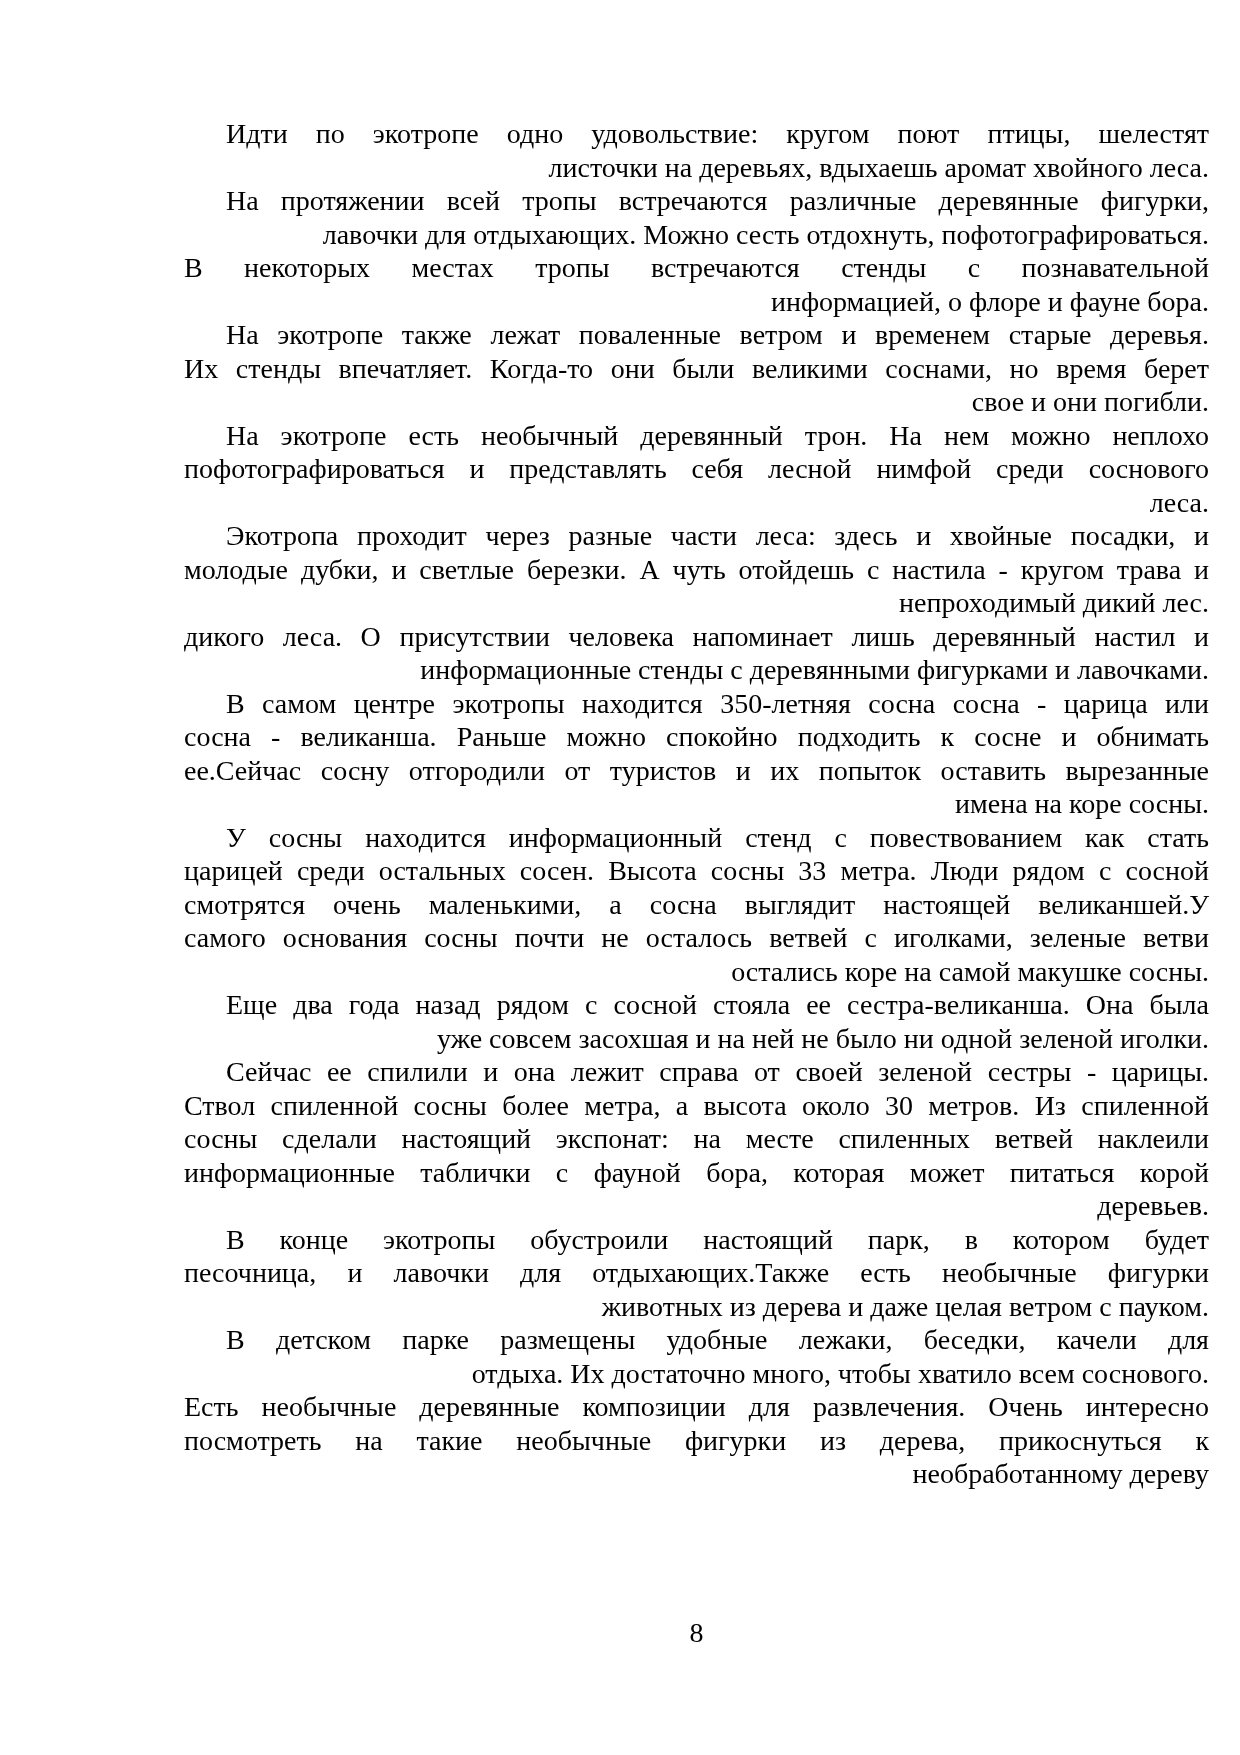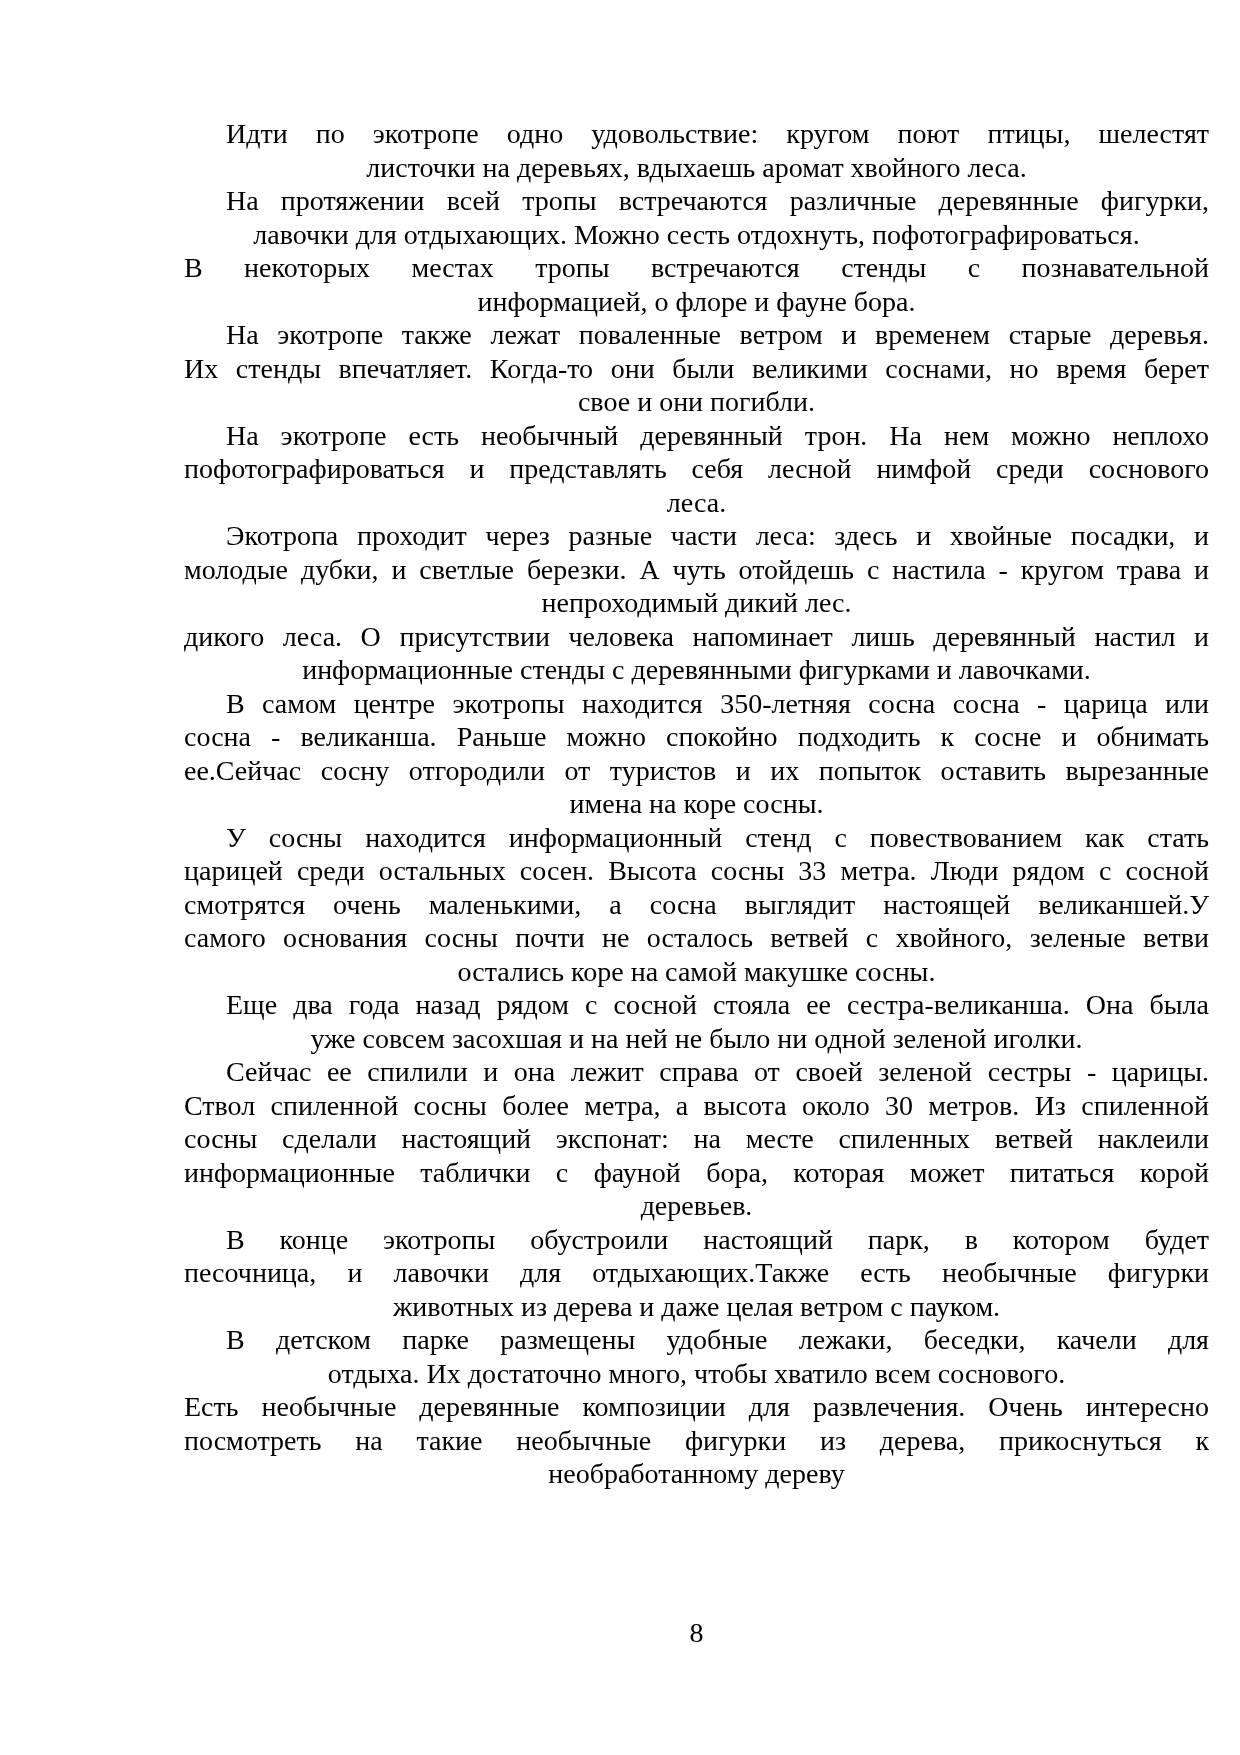--- a/index.html
+++ b/index.html
@@ -20,21 +20,21 @@
   .text-body {
     position: absolute;
     left: 160px;
     top: 117px;
     width: 1025px;
     font-size: 28px;
     line-height: 33.5px;
   }
   .paragraph { margin: 0; padding: 0; }
   .line {
-    text-align: center;
+    text-align: right;
     text-justify: inter-word;
   }
   .line.justify {
     text-align: justify;
     text-align-last: justify;
   }
   .line.indent {
     text-indent: 42px;
   }
   .footer {
@@ -86,21 +86,21 @@
       <div class="paragraph">
         <div class="line justify indent">В самом центре экотропы находится 350-летняя сосна сосна - царица или</div>
         <div class="line justify">сосна - великанша. Раньше можно спокойно подходить к сосне и обнимать</div>
         <div class="line justify">ее.Сейчас сосну отгородили от туристов и их попыток оставить вырезанные</div>
         <div class="line">имена на коре сосны.</div>
       </div>
       <div class="paragraph">
         <div class="line justify indent">У сосны находится информационный стенд с повествованием как стать</div>
         <div class="line justify">царицей среди остальных сосен. Высота сосны 33 метра. Люди рядом с сосной</div>
         <div class="line justify">смотрятся очень маленькими, а сосна выглядит настоящей великаншей.У</div>
-        <div class="line justify">самого основания сосны почти не осталось ветвей с хвойного, зеленые ветви</div>
+        <div class="line justify">самого основания сосны почти не осталось ветвей с иголками, зеленые ветви</div>
         <div class="line">остались коре на самой макушке сосны.</div>
       </div>
       <div class="paragraph">
         <div class="line justify indent">Еще два года назад рядом с сосной стояла ее сестра-великанша. Она была</div>
         <div class="line">уже совсем засохшая и на ней не было ни одной зеленой иголки.</div>
       </div>
       <div class="paragraph">
         <div class="line justify indent">Сейчас ее спилили и она лежит справа от своей зеленой сестры - царицы.</div>
         <div class="line justify">Ствол спиленной сосны более метра, а высота около 30 метров. Из спиленной</div>
         <div class="line justify">сосны сделали настоящий экспонат: на месте спиленных ветвей наклеили</div>

